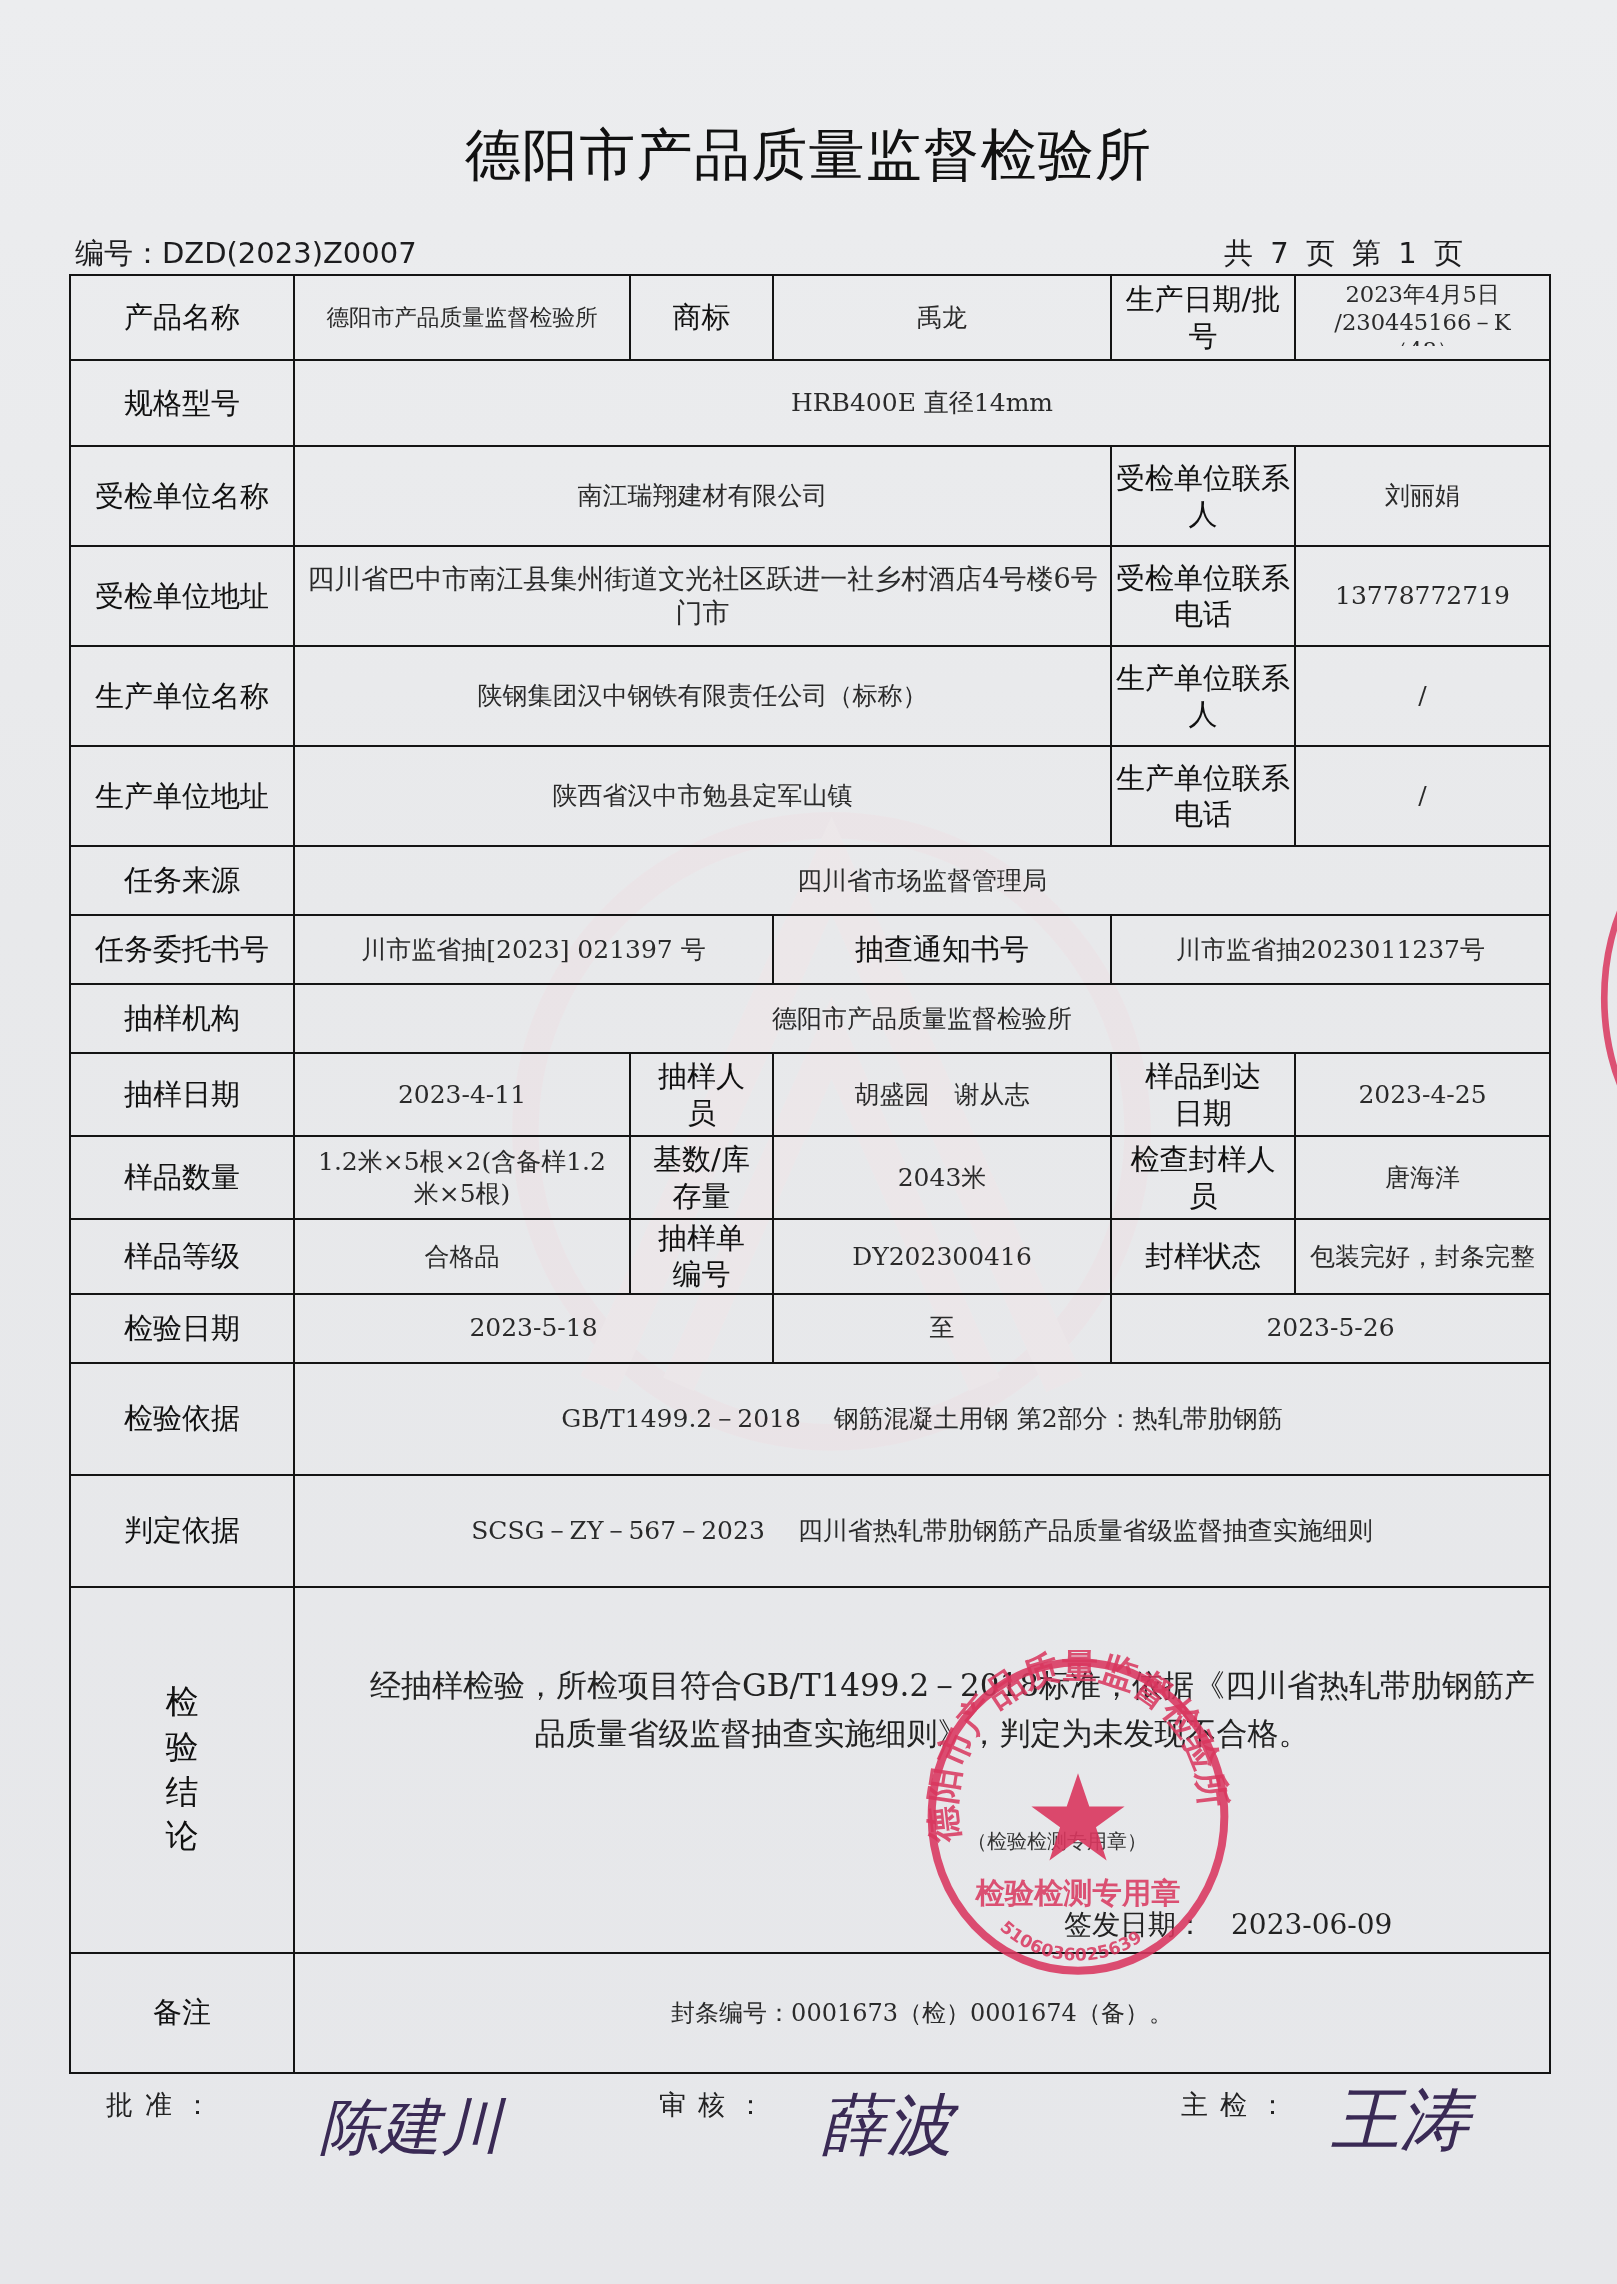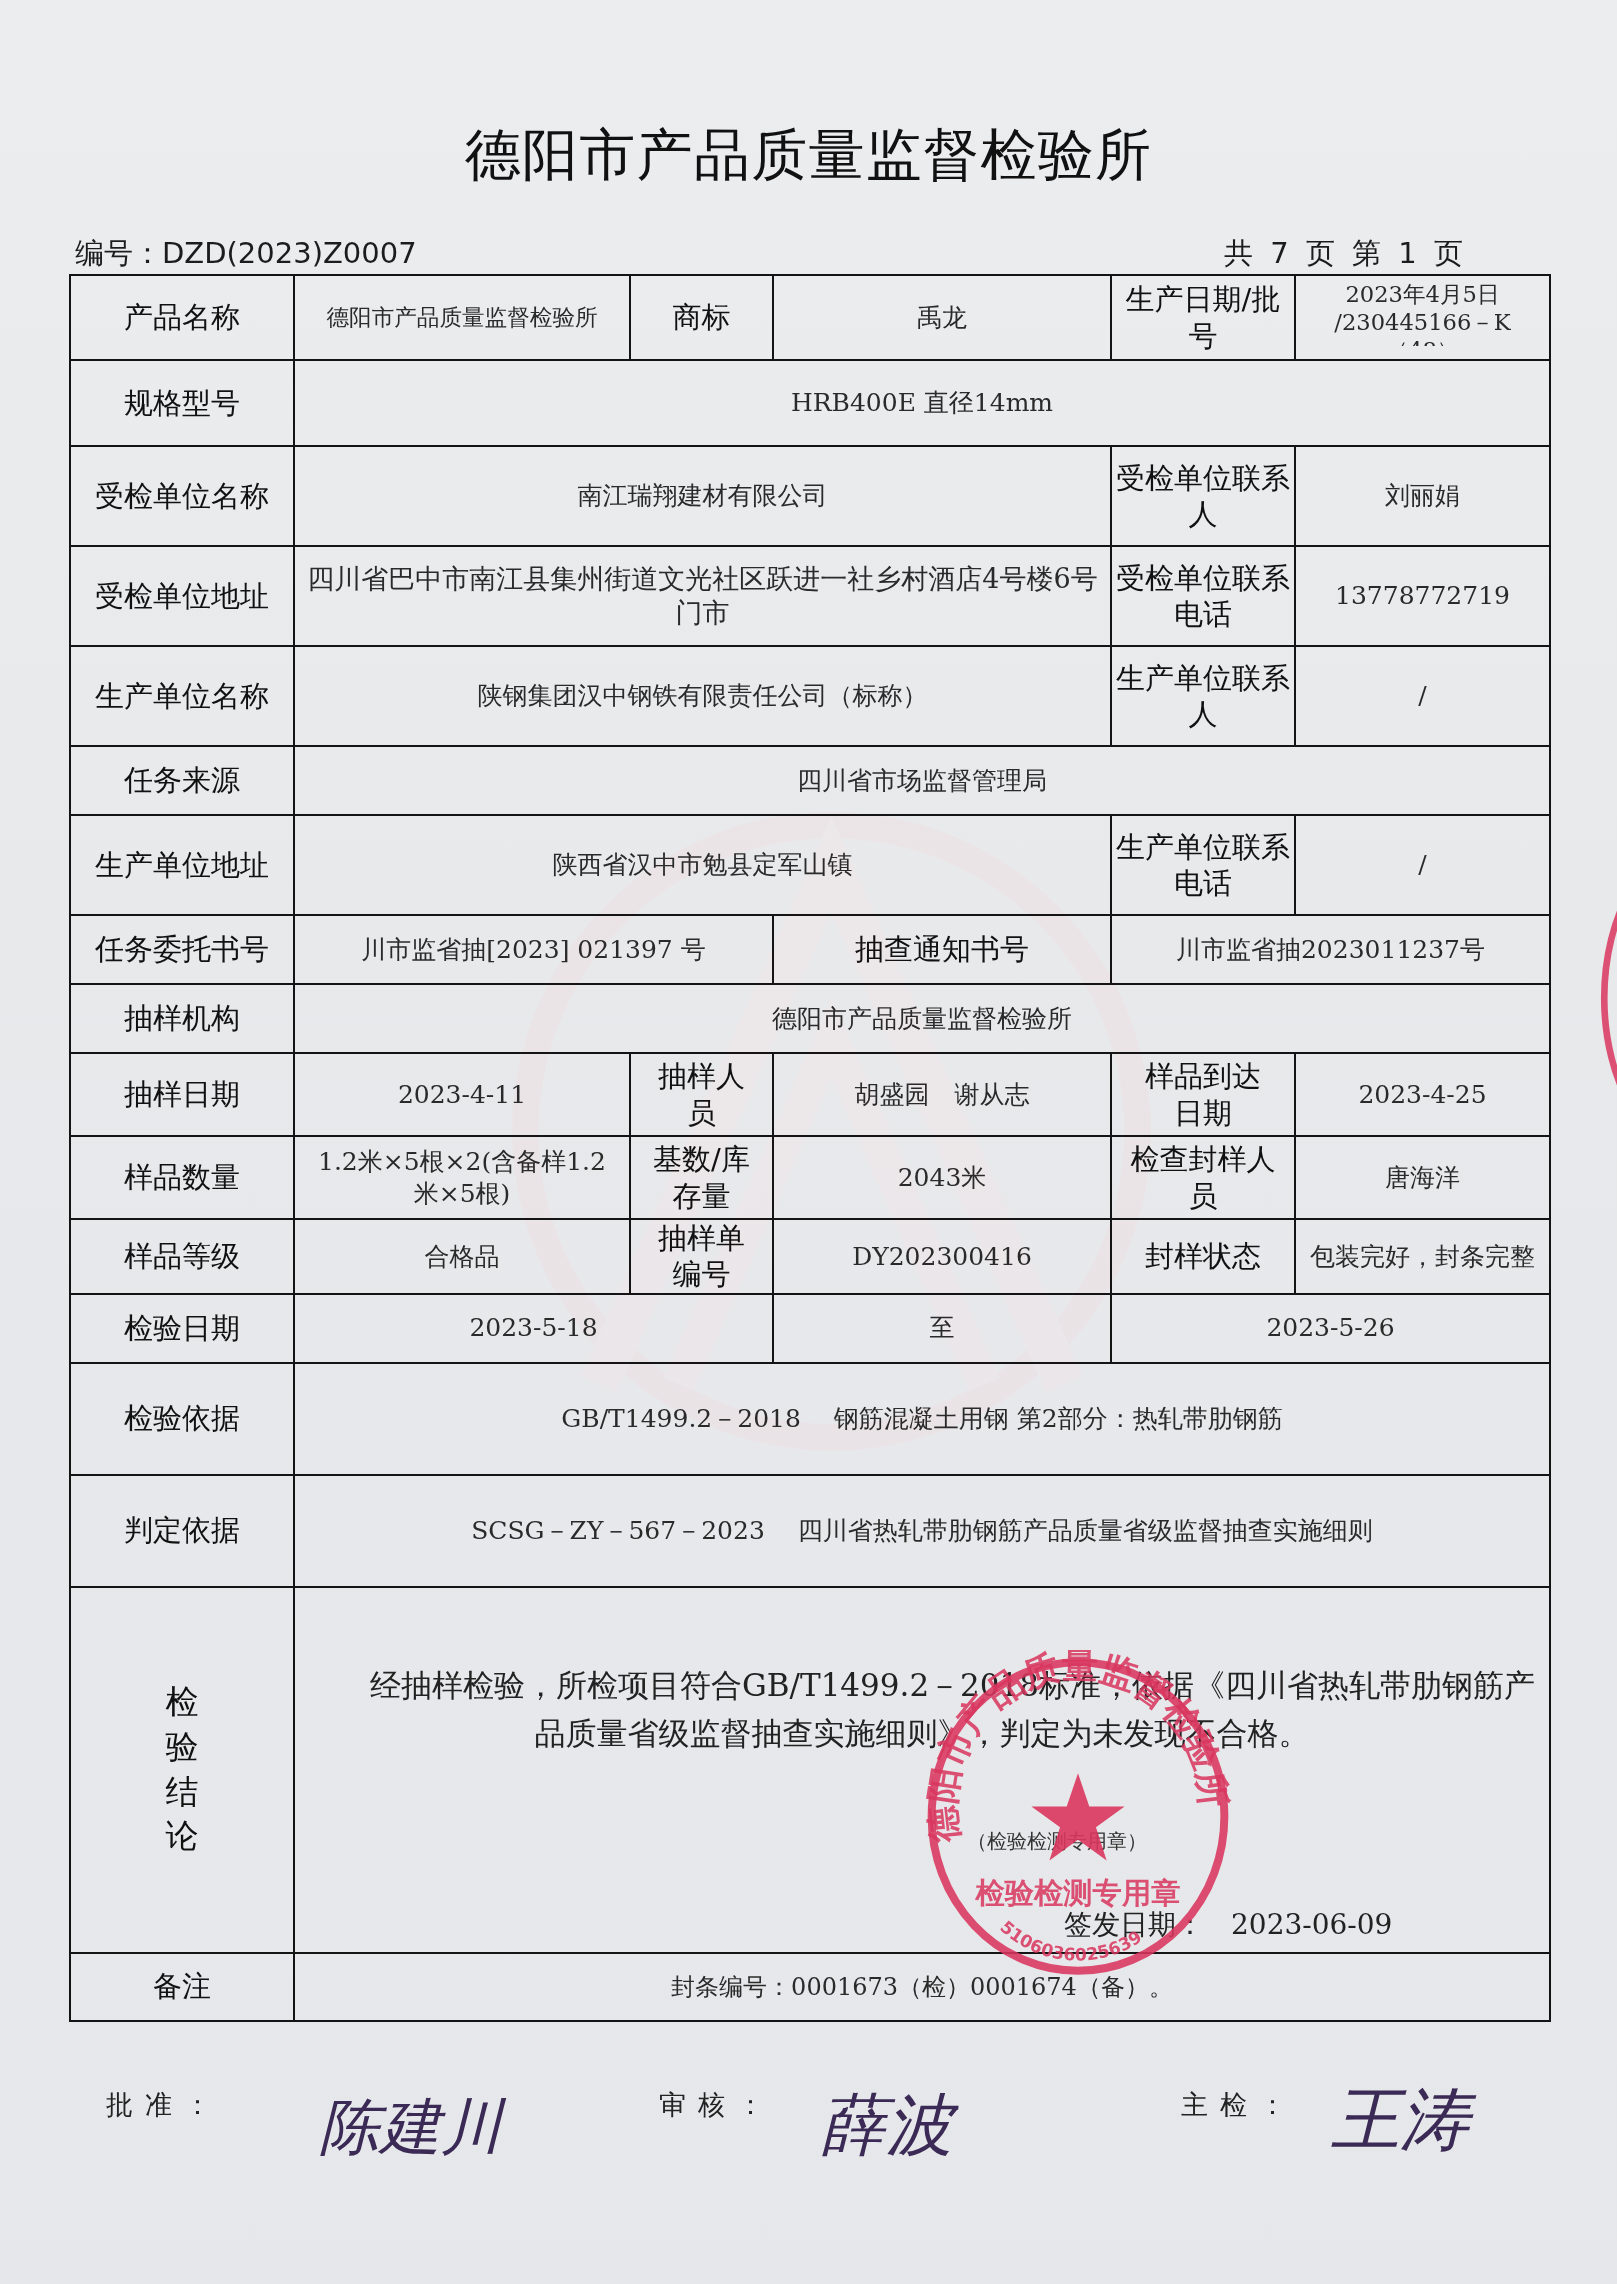--- a/index.html
+++ b/index.html
@@ -89,30 +89,30 @@
       <td class="val">13778772719</td>
     </tr>
 
     <tr style="height:100px">
       <td class="lbl">生产单位名称</td>
       <td class="val" colspan="3">陕钢集团汉中钢铁有限责任公司（标称）</td>
       <td class="lbl">生产单位联系人</td>
       <td class="val">/</td>
     </tr>
 
-    <tr style="height:69px">
-      <td class="lbl">任务来源</td>
-      <td class="val" colspan="5">四川省市场监督管理局</td>
-    </tr>
-
     <tr style="height:100px">
       <td class="lbl">生产单位地址</td>
       <td class="val" colspan="3">陕西省汉中市勉县定军山镇</td>
       <td class="lbl">生产单位联系电话</td>
       <td class="val">/</td>
+    </tr>
+
+    <tr style="height:69px">
+      <td class="lbl">任务来源</td>
+      <td class="val" colspan="5">四川省市场监督管理局</td>
     </tr>
 
     <tr style="height:69px">
       <td class="lbl">任务委托书号</td>
       <td class="val" colspan="2">川市监省抽[2023] 021397 号</td>
       <td class="lbl">抽查通知书号</td>
       <td class="val" colspan="2">川市监省抽2023011237号</td>
     </tr>
 
     <tr style="height:69px">
@@ -170,21 +170,21 @@
       </td>
       <td colspan="5" style="position:relative;padding:0;">
         <div class="concl-text">经抽样检验，所检项目符合GB/T1499.2－2018标准，依据《四川省热轧带肋钢筋产品质量省级监督抽查实施细则》，判定为未发现不合格。</div>
         <div class="seal-cap">（检验检测专用章）</div>
         <div class="issue">
           <span style="margin-left:0">签发日期：</span><span>2023-06-09</span>
         </div>
       </td>
     </tr>
 
-    <tr style="height:68px">
+    <tr style="height:120px">
       <td class="lbl">备注</td>
       <td class="val left" colspan="5" style="font-size:24px;">封条编号：0001673（检）0001674（备）。</td>
     </tr>
   </tbody>
     </table>
 
   <svg class="stamp" viewBox="0 0 490 500">
     <ellipse cx="245" cy="250" rx="220" ry="232" fill="none" stroke="#d9365e" stroke-width="12" opacity="0.88"></ellipse>
     <polygon points="245,185 262,235 315,235 272,266 288,316 245,285 202,316 218,266 175,235 228,235" fill="#d9365e" opacity="0.9"></polygon>
     <defs>

